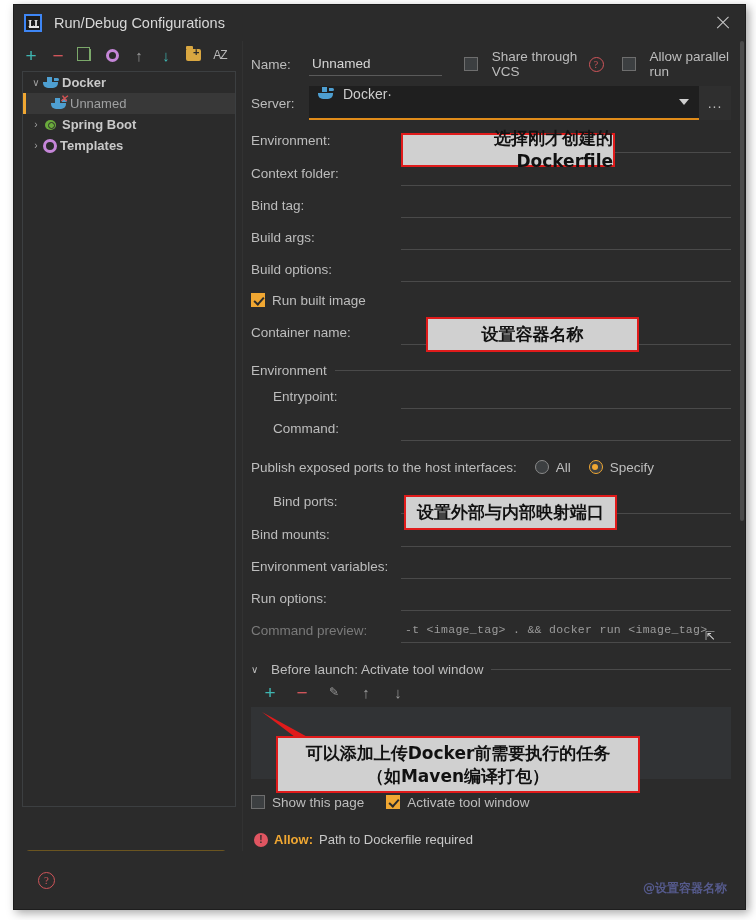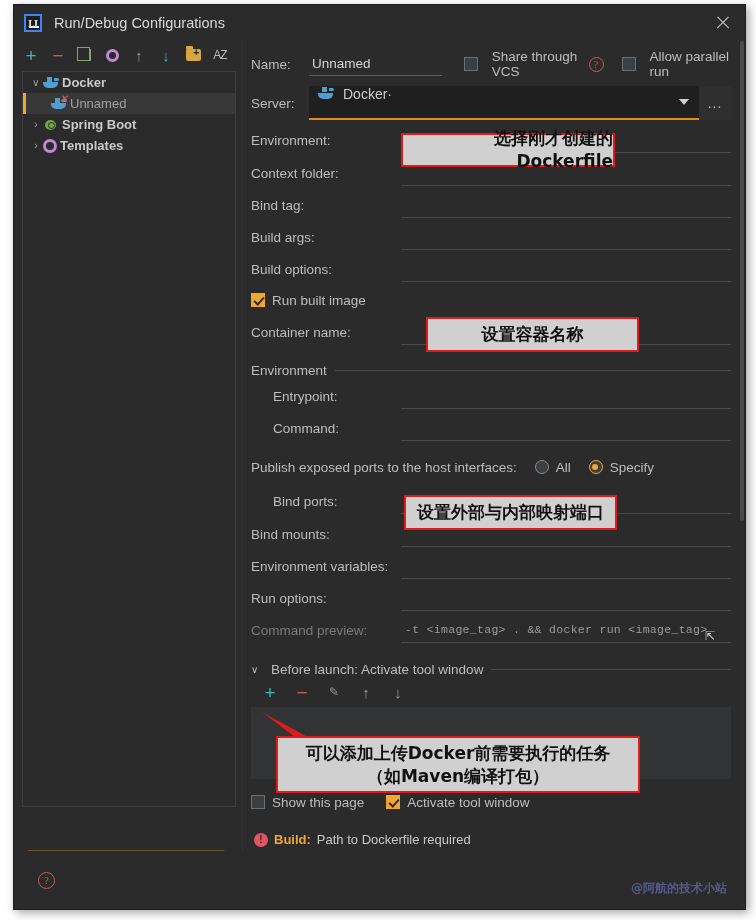--- a/index.html
+++ b/index.html
@@ -600,21 +600,21 @@
 
         </div>
         <div class="rp-scroll">
             <i></i>
           </div>
       </div>
     </div>
 
     <div class="error-bar">
       <span class="err-icon">!</span>
-      <span class="err-word">Build:</span>
+      <span class="err-word">Allow:</span>
       <span class="err-msg">Path to Dockerfile required</span>
     </div>
 
     <div class="footer">
       <div class="footer-help">?</div>
     </div>
 
     <div class="anno" style="left:387px; top:128px; width:214px; height:34px;">
       <span>选择刚才创建的Dockerfile</span>
     </div>
@@ -629,15 +629,15 @@
 
     <svg class="anno-arrow" style="left:240px; top:705px; width:90px; height:45px;" viewBox="0 0 90 45">
       <path d="M 8 2 L 68 35 L 50 36 L 62 43 Z" fill="#e01b1b"></path>
     </svg>
 
     <div class="anno" style="left:262px; top:731px; width:364px; height:57px; flex-direction:column;">
       <span>可以添加上传Docker前需要执行的任务</span>
       <span>（如Maven编译打包）</span>
     </div>
 
-    <div class="watermark">@阿航的技术小站</div>
+    <div class="watermark">@设置容器名称</div>
   </div>
 </div>
 
 </body></html>

